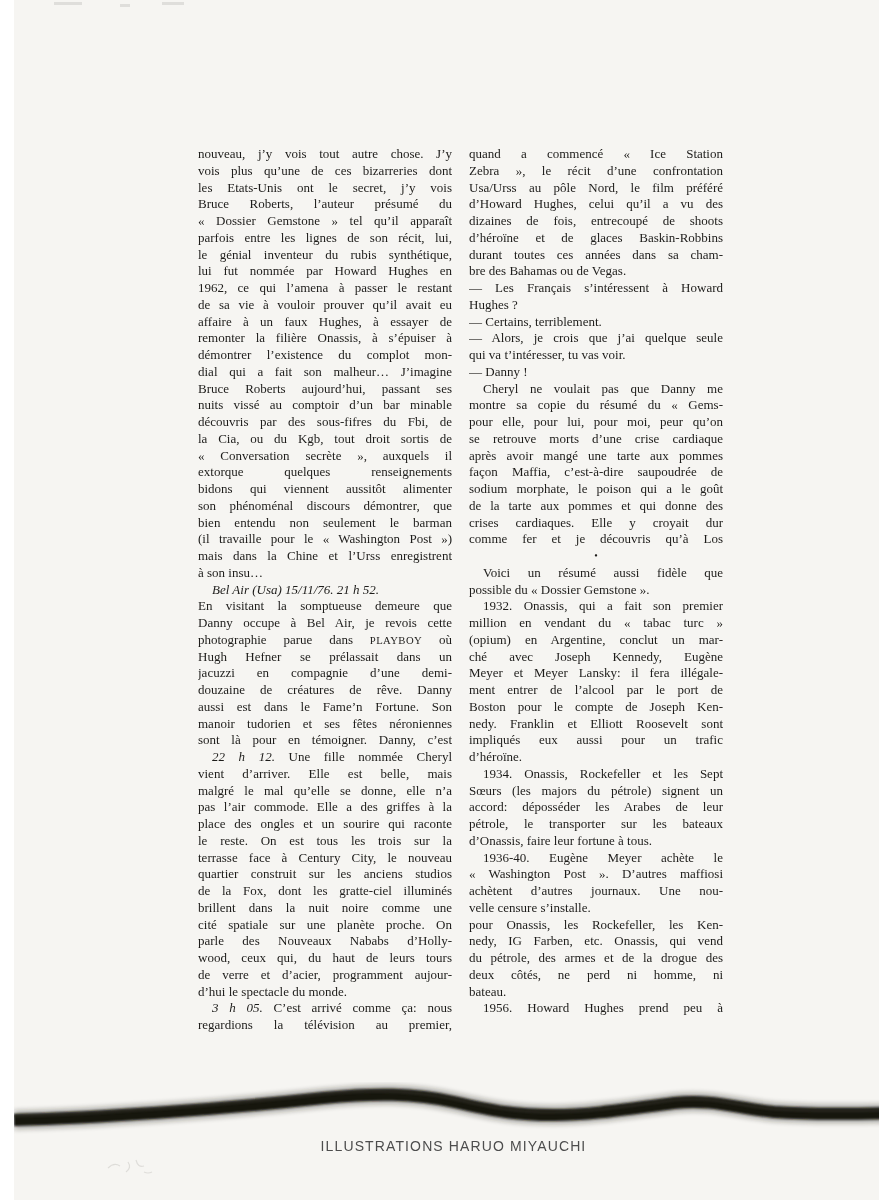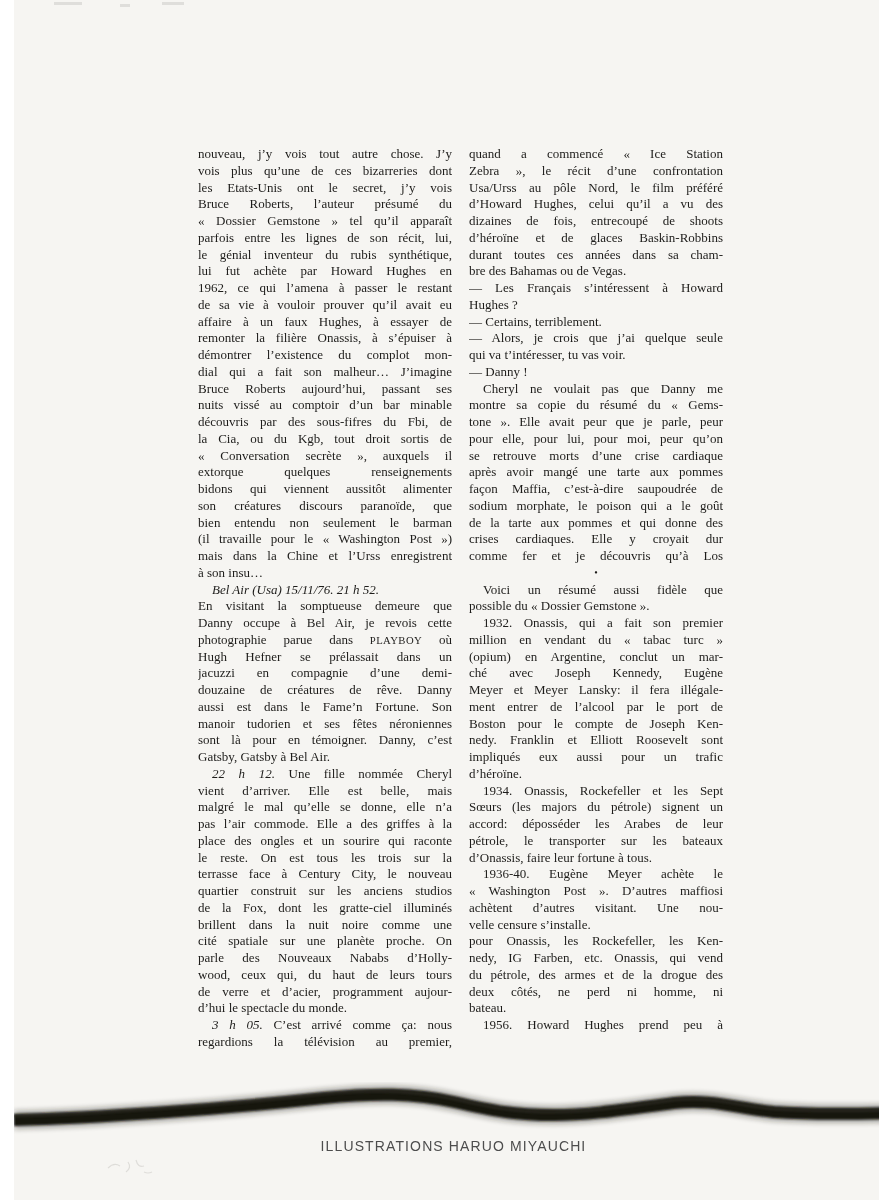--- a/index.html
+++ b/index.html
@@ -49,50 +49,49 @@
   <div class="speck" style="left:148px;top:2px;width:22px;height:3px"></div>
 
   <div id="col-left" class="column">
       <div class="line"><span>nouveau, j’y vois tout autre chose. J’y</span></div>
       <div class="line"><span>vois plus qu’une de ces bizarreries dont</span></div>
       <div class="line"><span>les Etats-Unis ont le secret, j’y vois</span></div>
       <div class="line"><span>Bruce Roberts, l’auteur présumé du</span></div>
       <div class="line"><span>« Dossier Gemstone » tel qu’il apparaît</span></div>
       <div class="line"><span>parfois entre les lignes de son récit, lui,</span></div>
       <div class="line"><span>le génial inventeur du rubis synthétique,</span></div>
-      <div class="line"><span>lui fut achète par Howard Hughes en</span></div>
+      <div class="line"><span>lui fut nommée par Howard Hughes en</span></div>
       <div class="line"><span>1962, ce qui l’amena à passer le restant</span></div>
       <div class="line"><span>de sa vie à vouloir prouver qu’il avait eu</span></div>
       <div class="line"><span>affaire à un faux Hughes, à essayer de</span></div>
       <div class="line"><span>remonter la filière Onassis, à s’épuiser à</span></div>
       <div class="line"><span>démontrer l’existence du complot mon-</span></div>
       <div class="line"><span>dial qui a fait son malheur… J’imagine</span></div>
       <div class="line"><span>Bruce Roberts aujourd’hui, passant ses</span></div>
       <div class="line"><span>nuits vissé au comptoir d’un bar minable</span></div>
       <div class="line"><span>découvris par des sous-fifres du Fbi, de</span></div>
       <div class="line"><span>la Cia, ou du Kgb, tout droit sortis de</span></div>
       <div class="line"><span>« Conversation secrète », auxquels il</span></div>
       <div class="line"><span>extorque quelques renseignements</span></div>
       <div class="line"><span>bidons qui viennent aussitôt alimenter</span></div>
-      <div class="line"><span>son créatures discours paranoïde, que</span></div>
+      <div class="line"><span>son phénoménal discours démontrer, que</span></div>
       <div class="line"><span>bien entendu non seulement le barman</span></div>
       <div class="line"><span>(il travaille pour le « Washington Post »)</span></div>
       <div class="line"><span>mais dans la Chine et l’Urss enregistrent</span></div>
       <div class="line end"><span>à son insu…</span></div>
       <div class="line end ind"><span class="it">Bel Air (Usa) 15/11/76. 21 h 52.</span></div>
       <div class="line"><span>En visitant la somptueuse demeure que</span></div>
       <div class="line"><span>Danny occupe à Bel Air, je revois cette</span></div>
       <div class="line"><span>photographie parue dans </span><span class="sc">PLAYBOY</span><span> où</span></div>
       <div class="line"><span>Hugh Hefner se prélassait dans un</span></div>
       <div class="line"><span>jacuzzi en compagnie d’une demi-</span></div>
       <div class="line"><span>douzaine de créatures de rêve. Danny</span></div>
       <div class="line"><span>aussi est dans le Fame’n Fortune. Son</span></div>
       <div class="line"><span>manoir tudorien et ses fêtes néroniennes</span></div>
       <div class="line"><span>sont là pour en témoigner. Danny, c’est</span></div>
-      <div class="line end"><span>Gatsby, Gatsby à Bel Air.</span></div>
       <div class="line ind"><span class="it">22 h 12.</span><span> Une fille nommée Cheryl</span></div>
       <div class="line"><span>vient d’arriver. Elle est belle, mais</span></div>
       <div class="line"><span>malgré le mal qu’elle se donne, elle n’a</span></div>
       <div class="line"><span>pas l’air commode. Elle a des griffes à la</span></div>
       <div class="line"><span>place des ongles et un sourire qui raconte</span></div>
       <div class="line"><span>le reste. On est tous les trois sur la</span></div>
       <div class="line"><span>terrasse face à Century City, le nouveau</span></div>
       <div class="line"><span>quartier construit sur les anciens studios</span></div>
       <div class="line"><span>de la Fox, dont les gratte-ciel illuminés</span></div>
       <div class="line"><span>brillent dans la nuit noire comme une</span></div>
@@ -114,21 +113,20 @@
       <div class="line"><span>durant toutes ces années dans sa cham-</span></div>
       <div class="line end"><span>bre des Bahamas ou de Vegas.</span></div>
       <div class="line"><span>— Les Français s’intéressent à Howard</span></div>
       <div class="line end"><span>Hughes ?</span></div>
       <div class="line end"><span>— Certains, terriblement.</span></div>
       <div class="line"><span>— Alors, je crois que j’ai quelque seule</span></div>
       <div class="line end"><span>qui va t’intéresser, tu vas voir.</span></div>
       <div class="line end"><span>— Danny !</span></div>
       <div class="line ind"><span>Cheryl ne voulait pas que Danny me</span></div>
       <div class="line"><span>montre sa copie du résumé du « Gems-</span></div>
-      <div class="line"><span>tone ». Elle avait peur que je parle, peur</span></div>
       <div class="line"><span>pour elle, pour lui, pour moi, peur qu’on</span></div>
       <div class="line"><span>se retrouve morts d’une crise cardiaque</span></div>
       <div class="line"><span>après avoir mangé une tarte aux pommes</span></div>
       <div class="line"><span>façon Maffia, c’est-à-dire saupoudrée de</span></div>
       <div class="line"><span>sodium morphate, le poison qui a le goût</span></div>
       <div class="line"><span>de la tarte aux pommes et qui donne des</span></div>
       <div class="line"><span>crises cardiaques. Elle y croyait dur</span></div>
       <div class="line"><span>comme fer et je découvris qu’à Los</span></div>
       <div class="line ctr"><span>•</span></div>
       <div class="line ind"><span>Voici un résumé aussi fidèle que</span></div>
@@ -143,21 +141,21 @@
       <div class="line"><span>nedy. Franklin et Elliott Roosevelt sont</span></div>
       <div class="line"><span>impliqués eux aussi pour un trafic</span></div>
       <div class="line end"><span>d’héroïne.</span></div>
       <div class="line ind"><span>1934. Onassis, Rockefeller et les Sept</span></div>
       <div class="line"><span>Sœurs (les majors du pétrole) signent un</span></div>
       <div class="line"><span>accord: déposséder les Arabes de leur</span></div>
       <div class="line"><span>pétrole, le transporter sur les bateaux</span></div>
       <div class="line end"><span>d’Onassis, faire leur fortune à tous.</span></div>
       <div class="line ind"><span>1936-40. Eugène Meyer achète le</span></div>
       <div class="line"><span>« Washington Post ». D’autres maffiosi</span></div>
-      <div class="line"><span>achètent d’autres visitant. Une nou-</span></div>
+      <div class="line"><span>achètent d’autres journaux. Une nou-</span></div>
       <div class="line end"><span>velle censure s’installe.</span></div>
       <div class="line"><span>pour Onassis, les Rockefeller, les Ken-</span></div>
       <div class="line"><span>nedy, IG Farben, etc. Onassis, qui vend</span></div>
       <div class="line"><span>du pétrole, des armes et de la drogue des</span></div>
       <div class="line"><span>deux côtés, ne perd ni homme, ni</span></div>
       <div class="line end"><span>bateau.</span></div>
       <div class="line ind"><span>1956. Howard Hughes prend peu à</span></div>
     </div>
 
   <svg id="wave" viewBox="0 0 879 70" aria-hidden="true">

